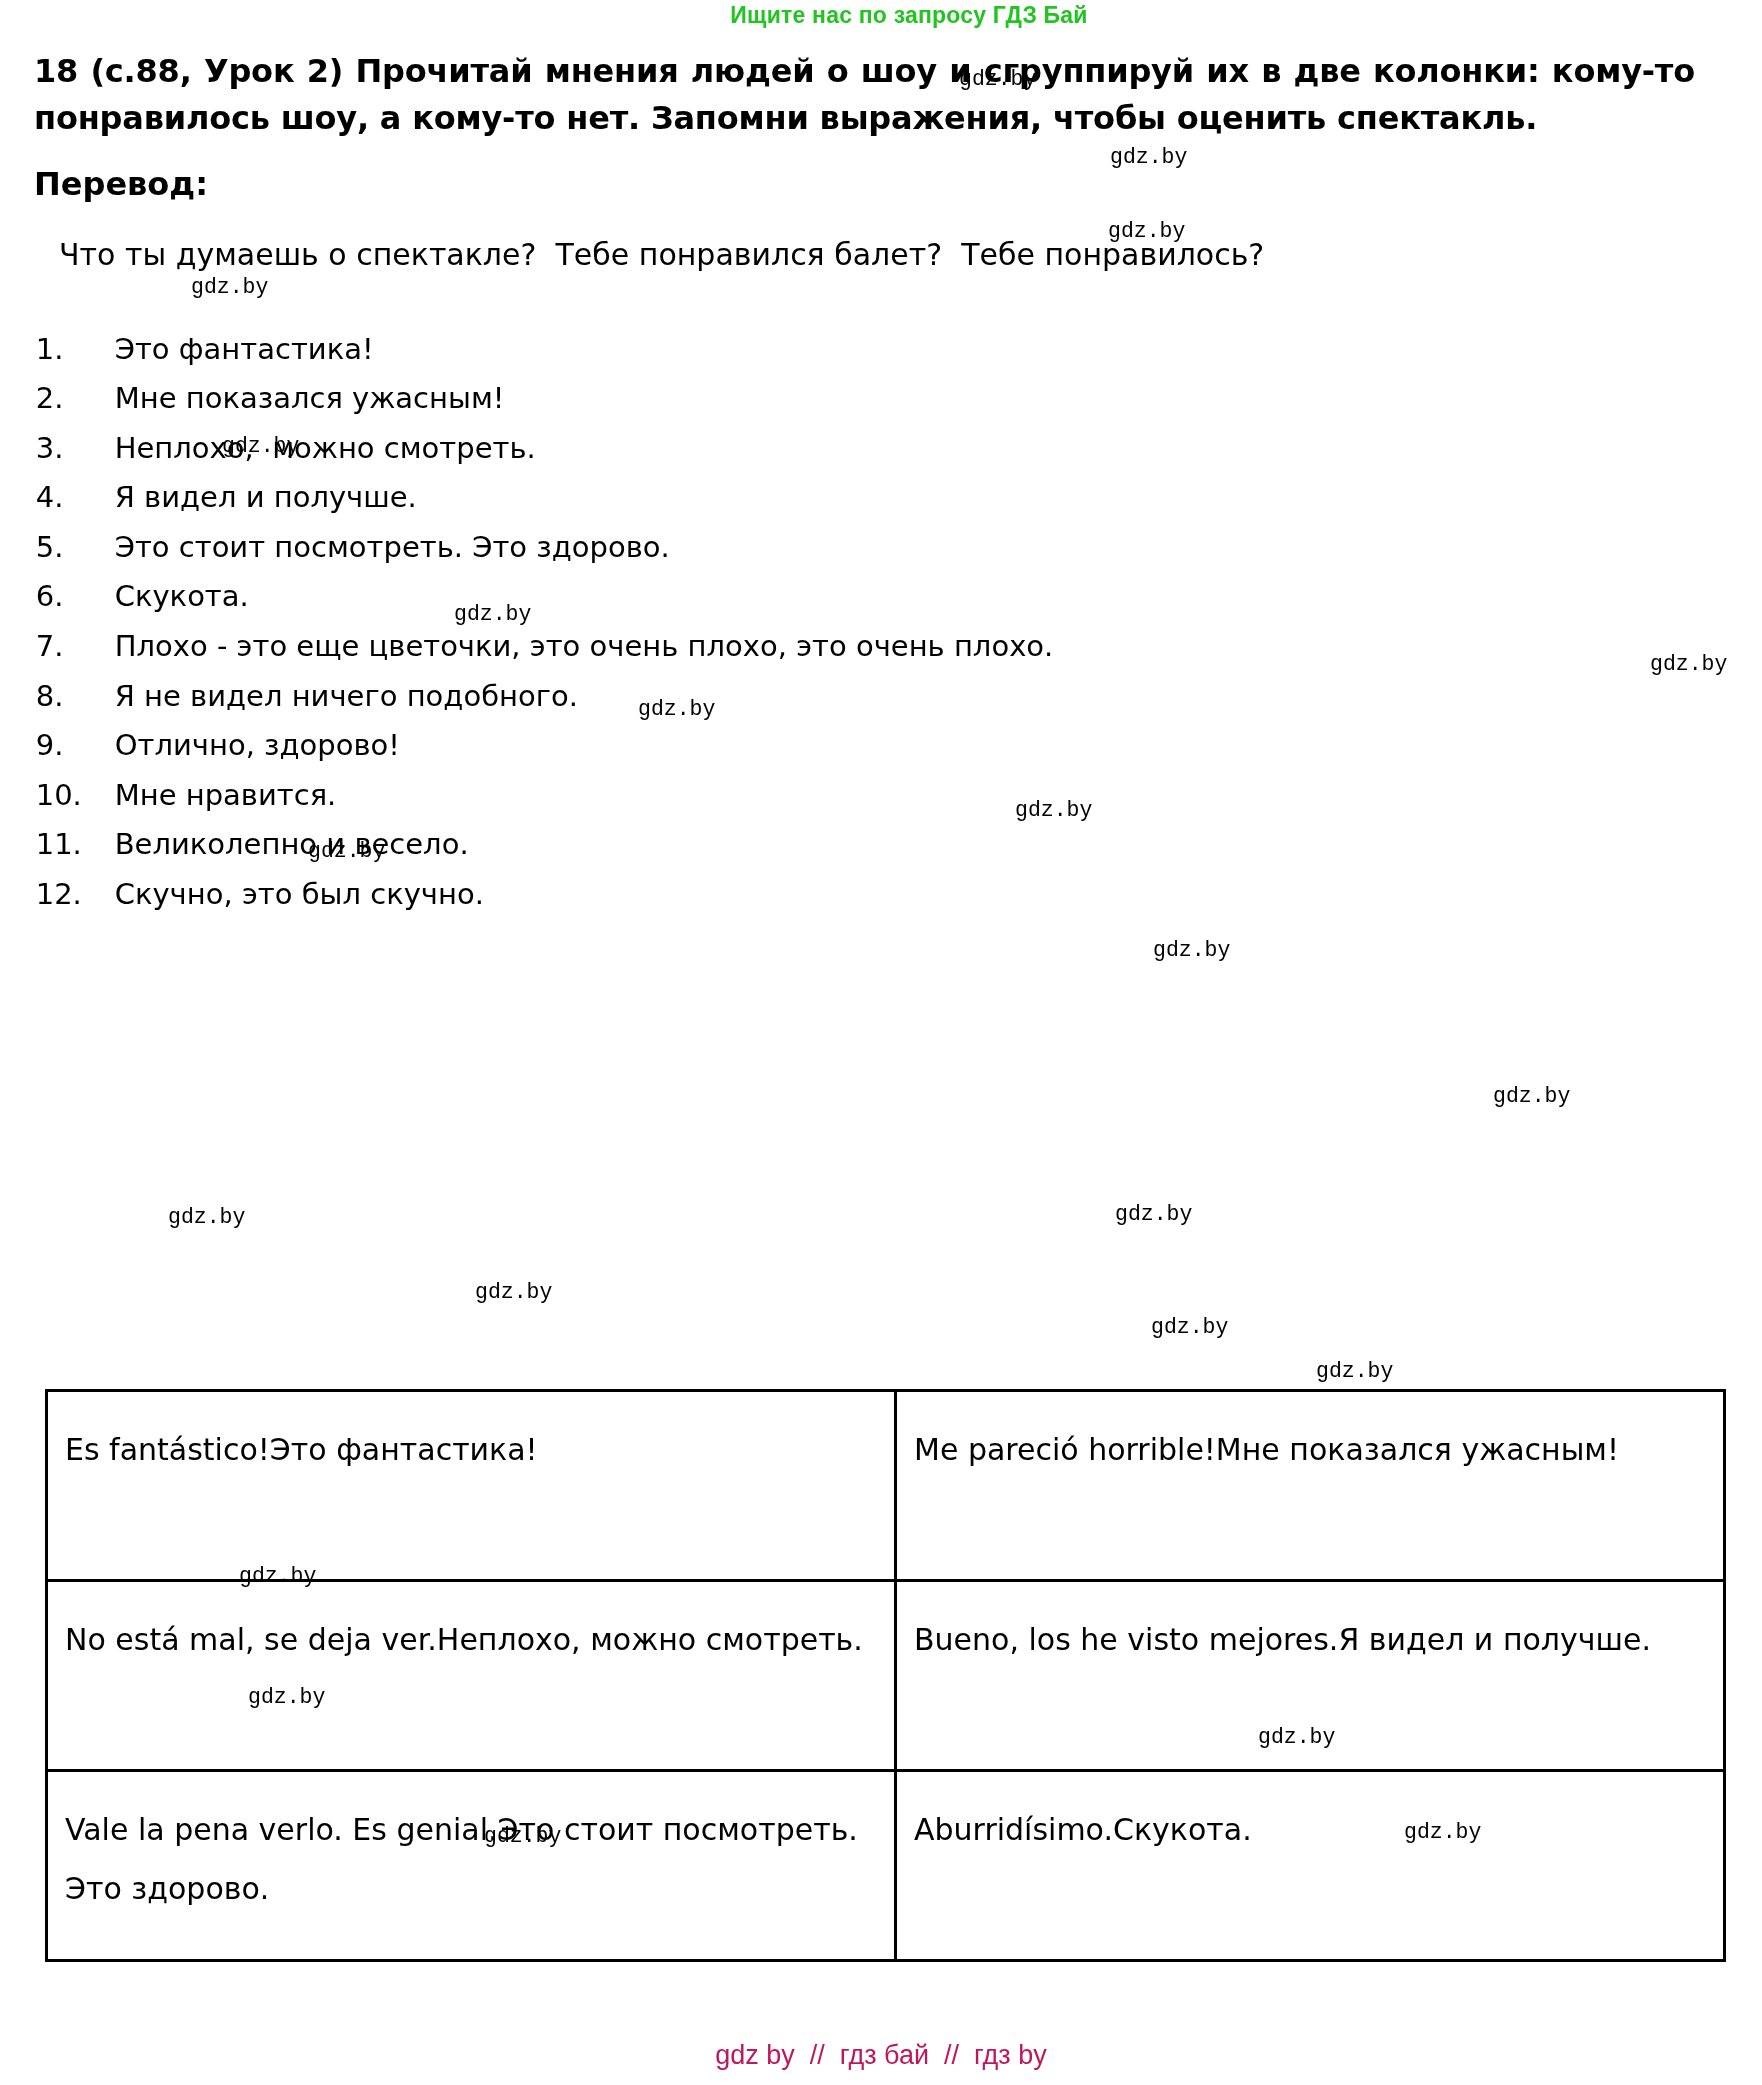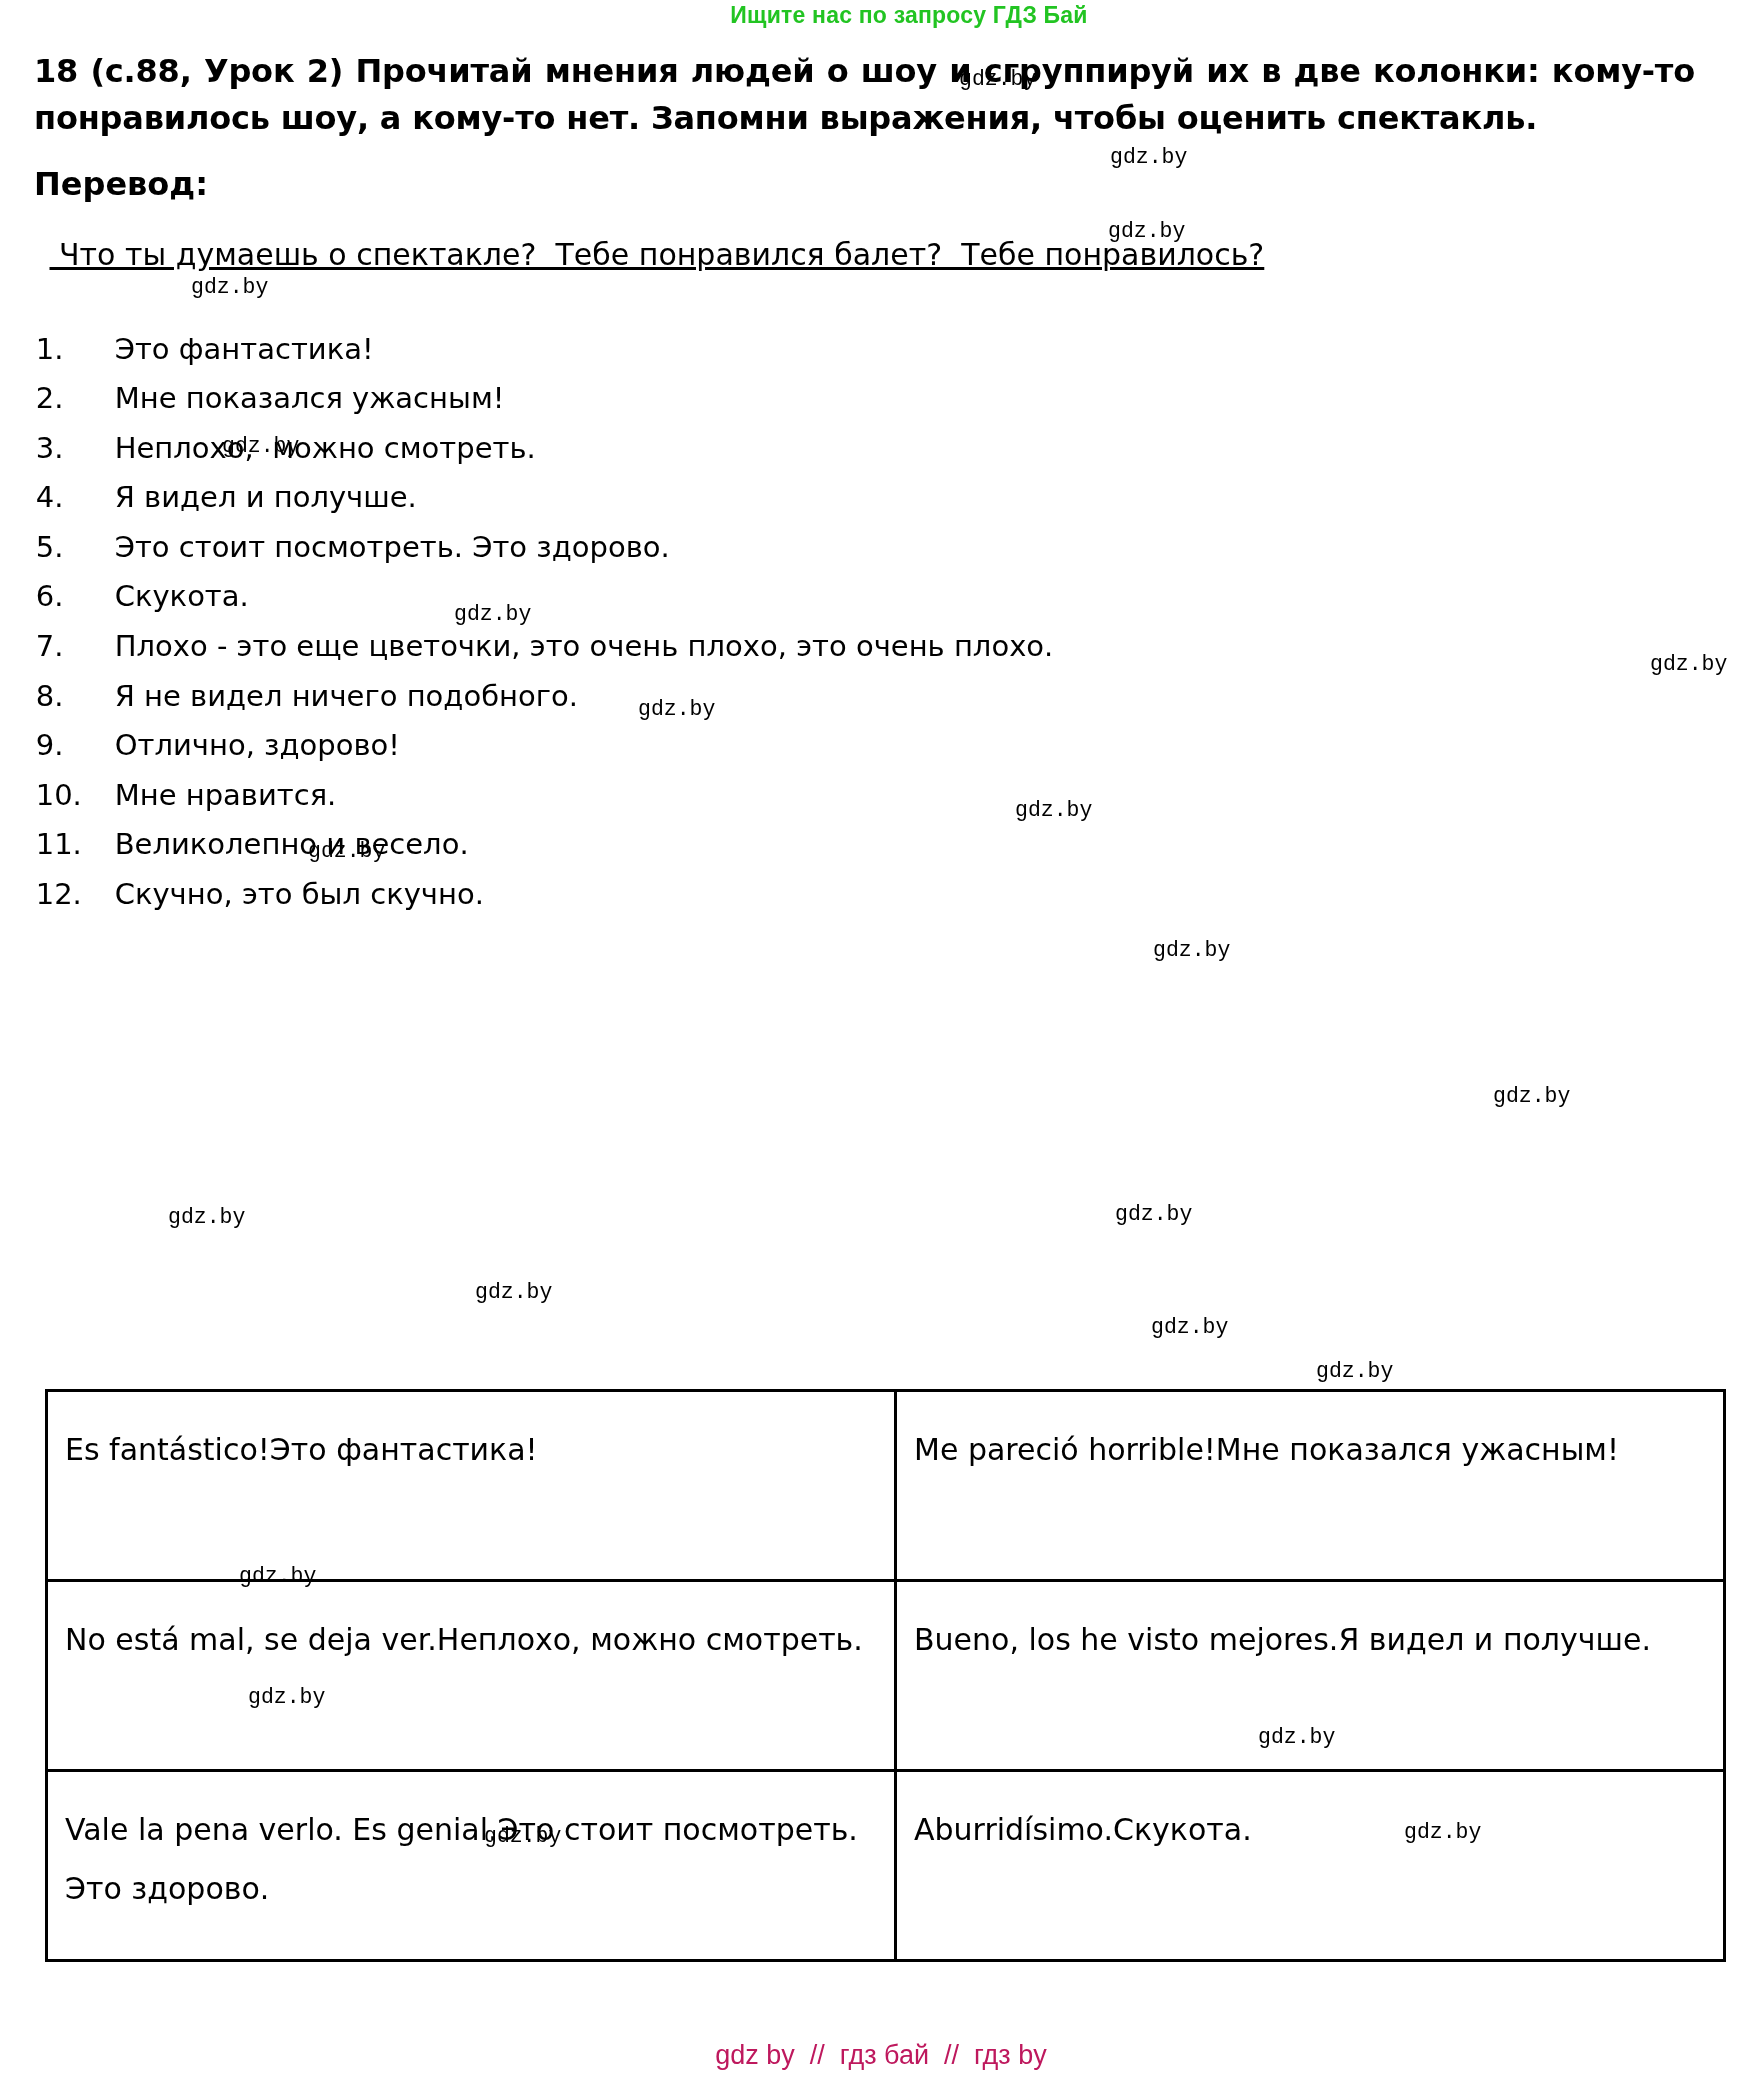--- a/index.html
+++ b/index.html
@@ -58,21 +58,20 @@
     margin: 22.4px 0 0 0;
     line-height: 1.2;
   }
 
   .intro-line {
     font-family: "DejaVu Sans", sans-serif;
     font-size: 30px;
     margin: 33px 0 0 15.5px;
     line-height: 1.2;
     white-space: pre;
-    text-decoration: underline;
   }
 
   
   .phrase-list {
     margin: 62px 0 0 0;
     padding: 0;
     list-style: none;
   }
   .phrase-row {
     display: flex;

